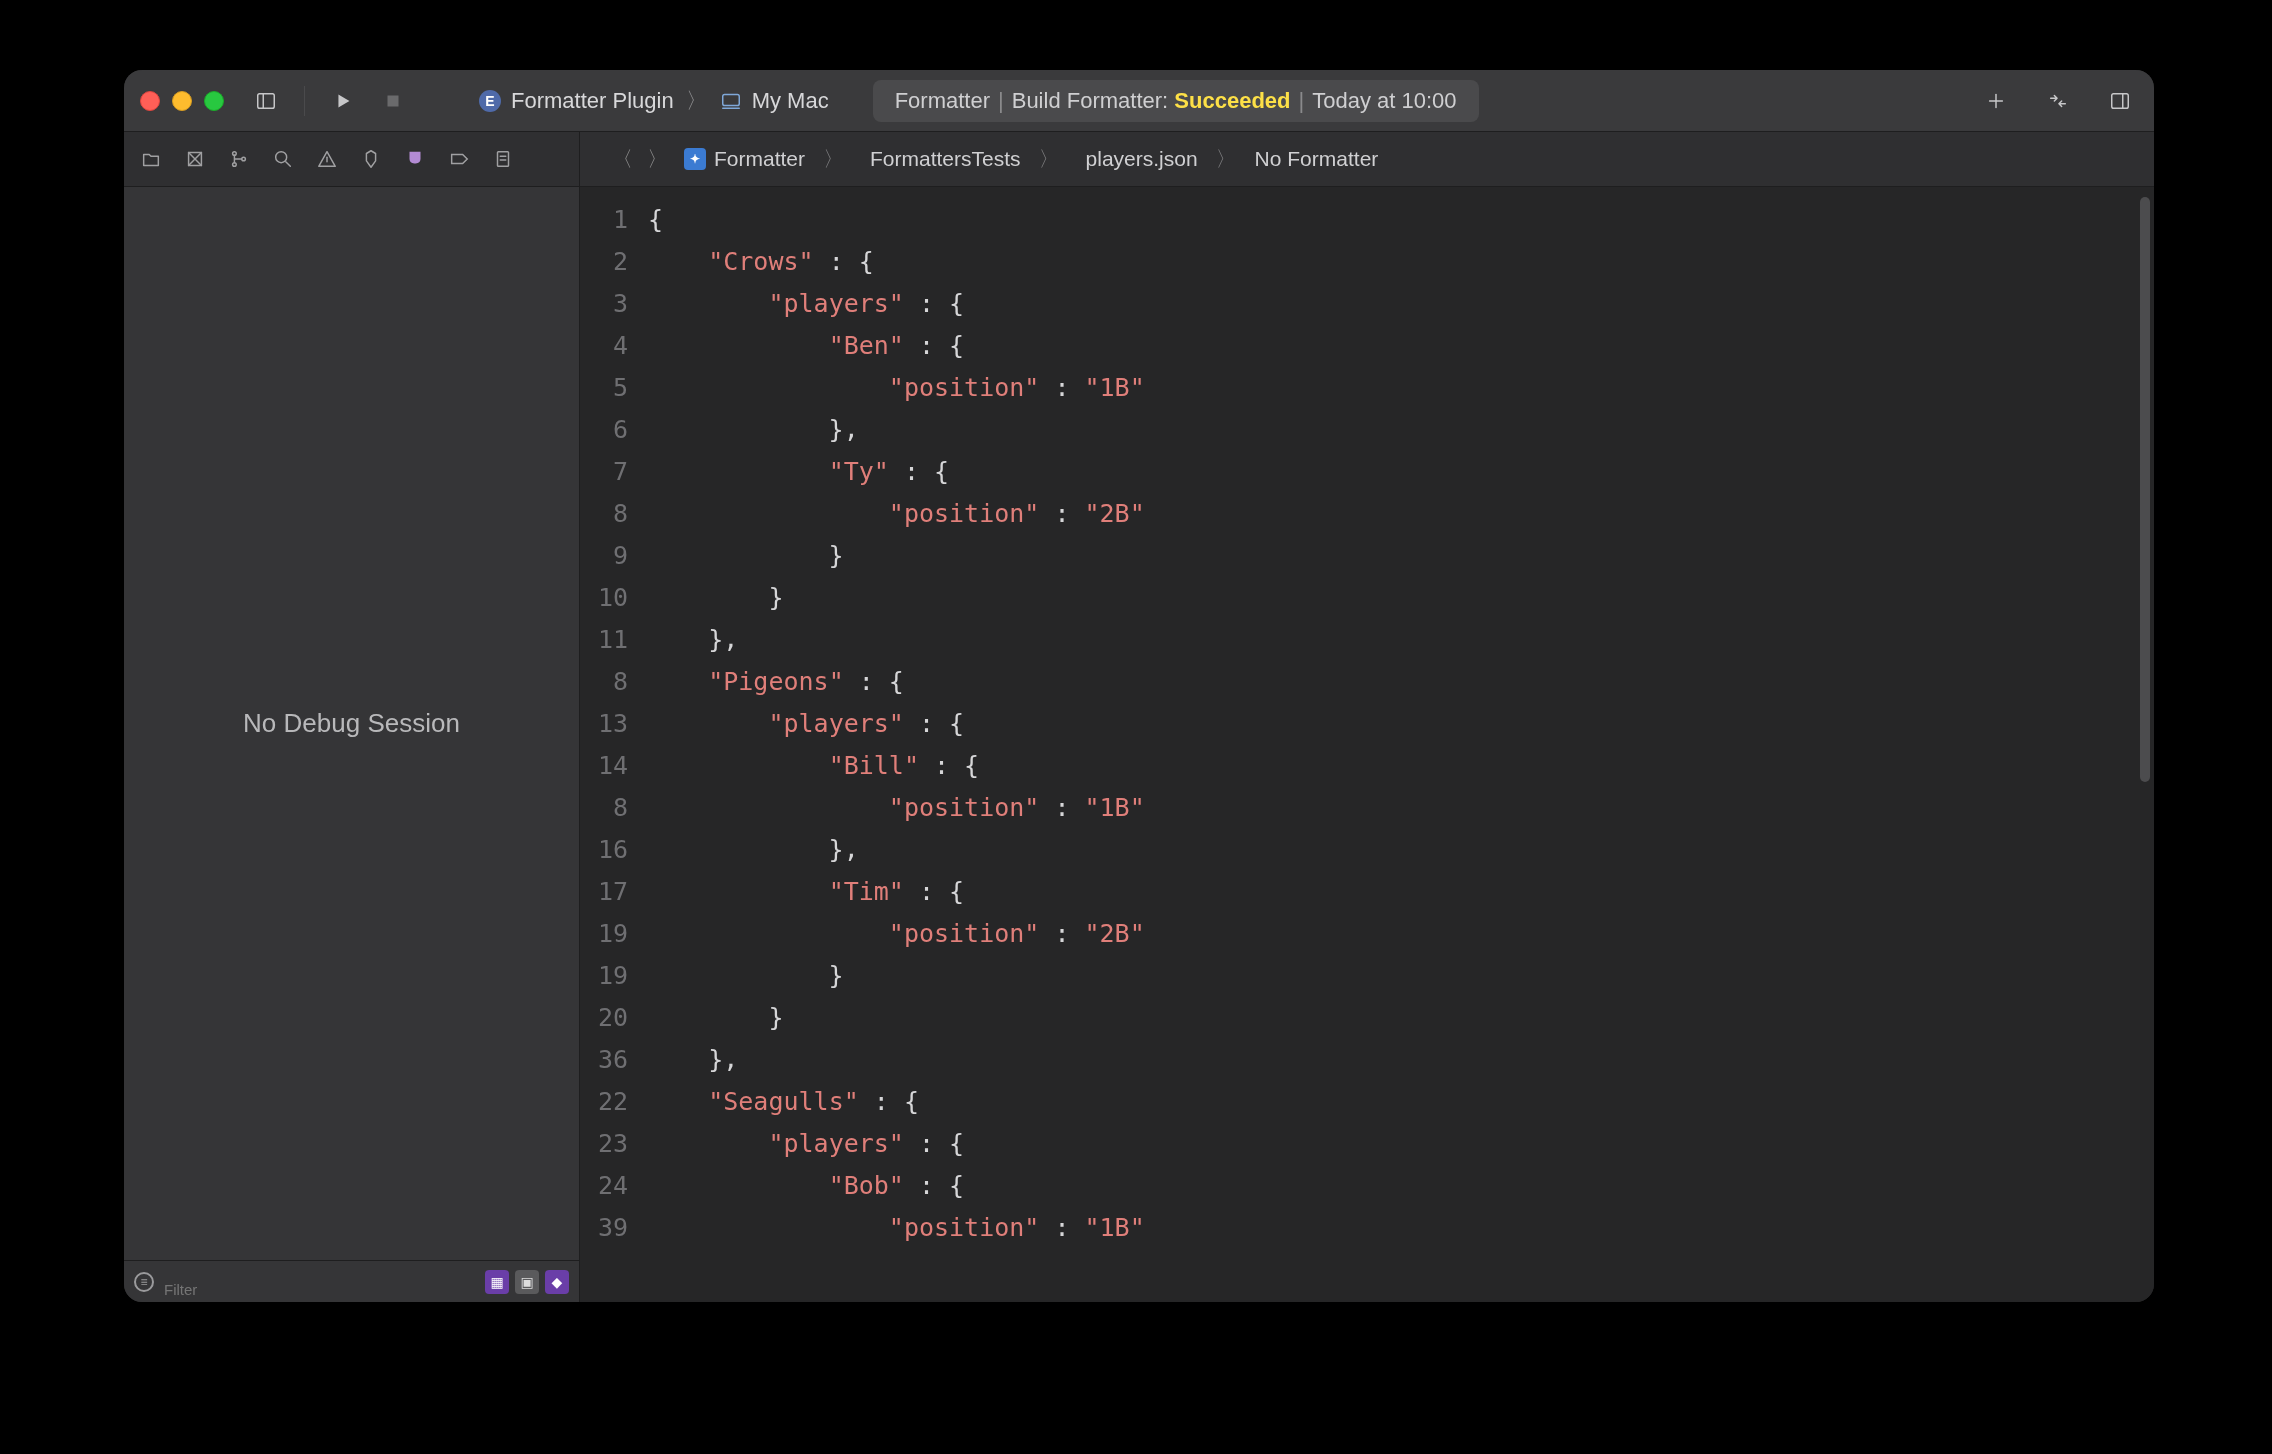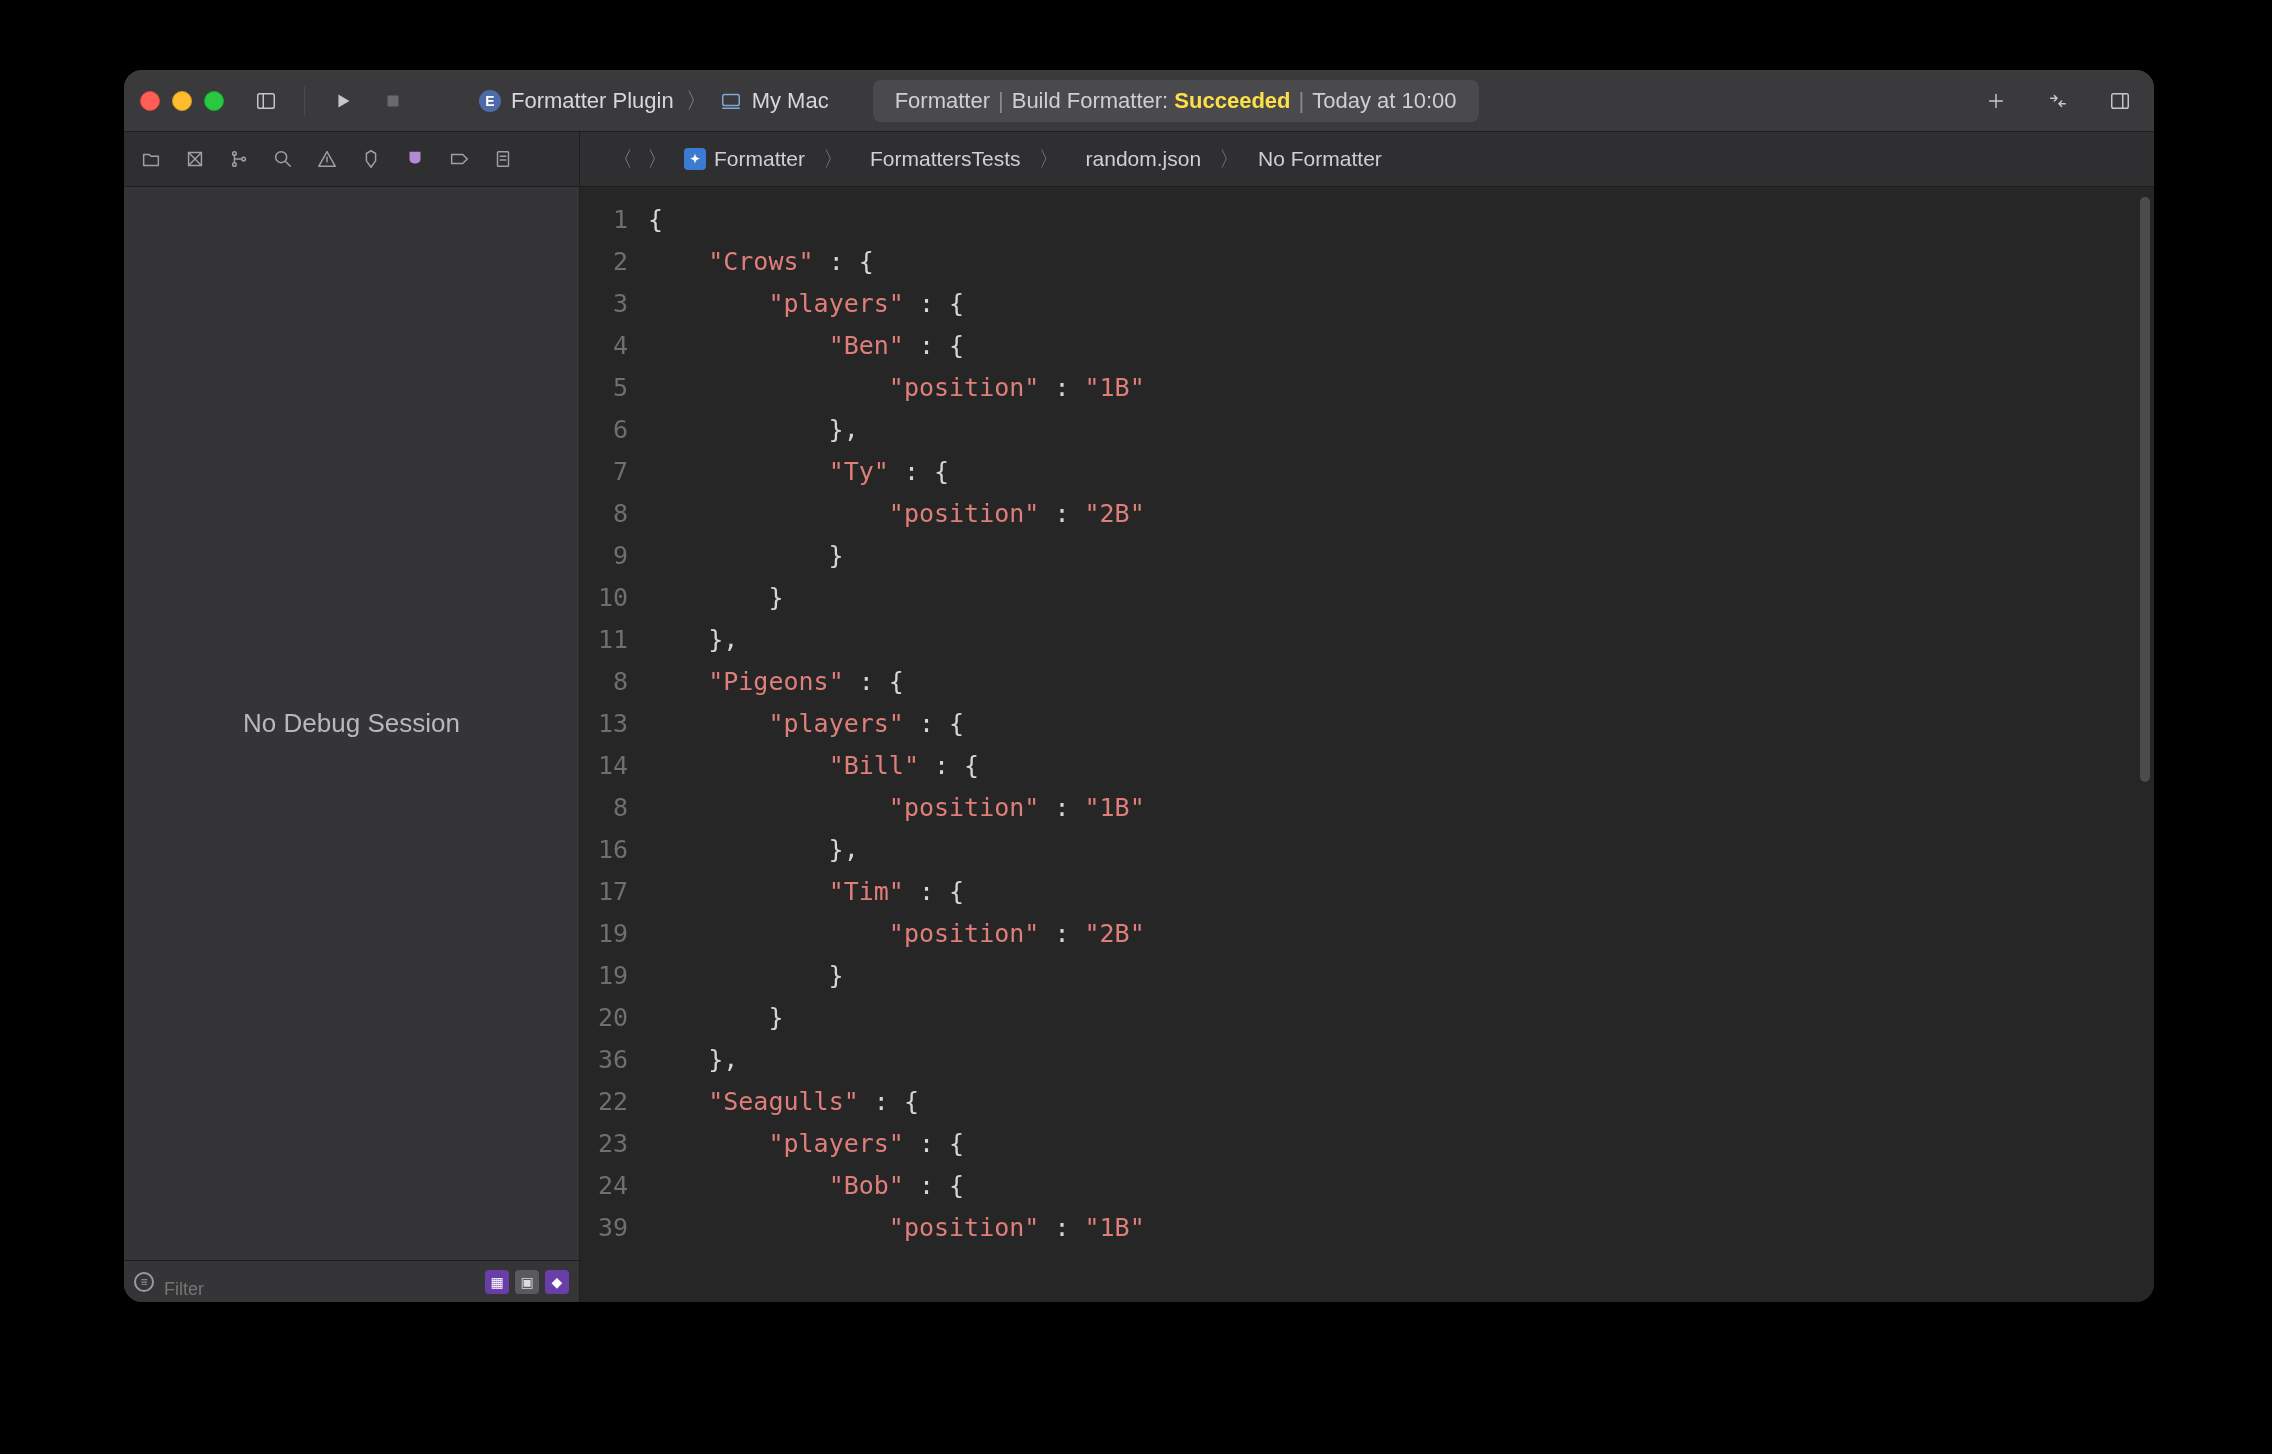--- a/index.html
+++ b/index.html
@@ -123,21 +123,21 @@
     height:42px; border-top:1px solid #1e1e1f;
     display:flex; align-items:center; padding:0 10px; gap:10px;
     color:#9a9a9c; font-size:20px;
   }
   .sidebar-filter .filter-icon {
     width:20px;height:20px;border:2px solid #9a9a9c;border-radius:50%;
     display:inline-flex;align-items:center;justify-content:center;font-size:12px;
   }
   .sidebar-filter input {
     flex:1; background:transparent; border:none; outline:none;
-    color:#5eead4; font-size:18px;margin-top:15px;
+    color:#5eead4; font-size:15px;margin-top:15px;
   }
   .sidebar-filter .right-icons { margin-left:auto; display:flex; gap:6px; }
   .sidebar-filter .ri {
     width:24px;height:24px;border-radius:4px;
     display:inline-flex;align-items:center;justify-content:center;font-size:14px;
   }
   .ri-purple { background:#6a3ea8; color:#fff; }
   .ri-grey { background:#5a5a5c; color:#ddd; }
   
   .editor {
@@ -325,21 +325,21 @@
               <path d="M3 7 L9 7 L11 9 L21 9 L21 19 L3 19 Z" fill="#e0b341"></path>
             </svg></span>
         <span>FormattersTests</span>
       </div>
       <span class="chev">〉</span>
       <div class="crumb">
         <span class="ico doc-icon"><svg class="stroke" viewBox="0 0 24 24">
               <path d="M7 3 L15 3 L19 7 L19 21 L7 21 Z"></path>
               <path d="M15 3 L15 7 L19 7"></path>
             </svg></span>
-        <span>random.json</span>
+        <span>players.json</span>
       </div>
       <span class="chev">〉</span>
       <div class="crumb">
         <span>No Formatter</span>
       </div>
 
       <div class="jumpbar-right">
         <span class="ico"><svg class="stroke" viewBox="0 0 24 24">
               <line x1="5" y1="7" x2="15" y2="7"></line>
               <line x1="5" y1="12" x2="19" y2="12"></line>

